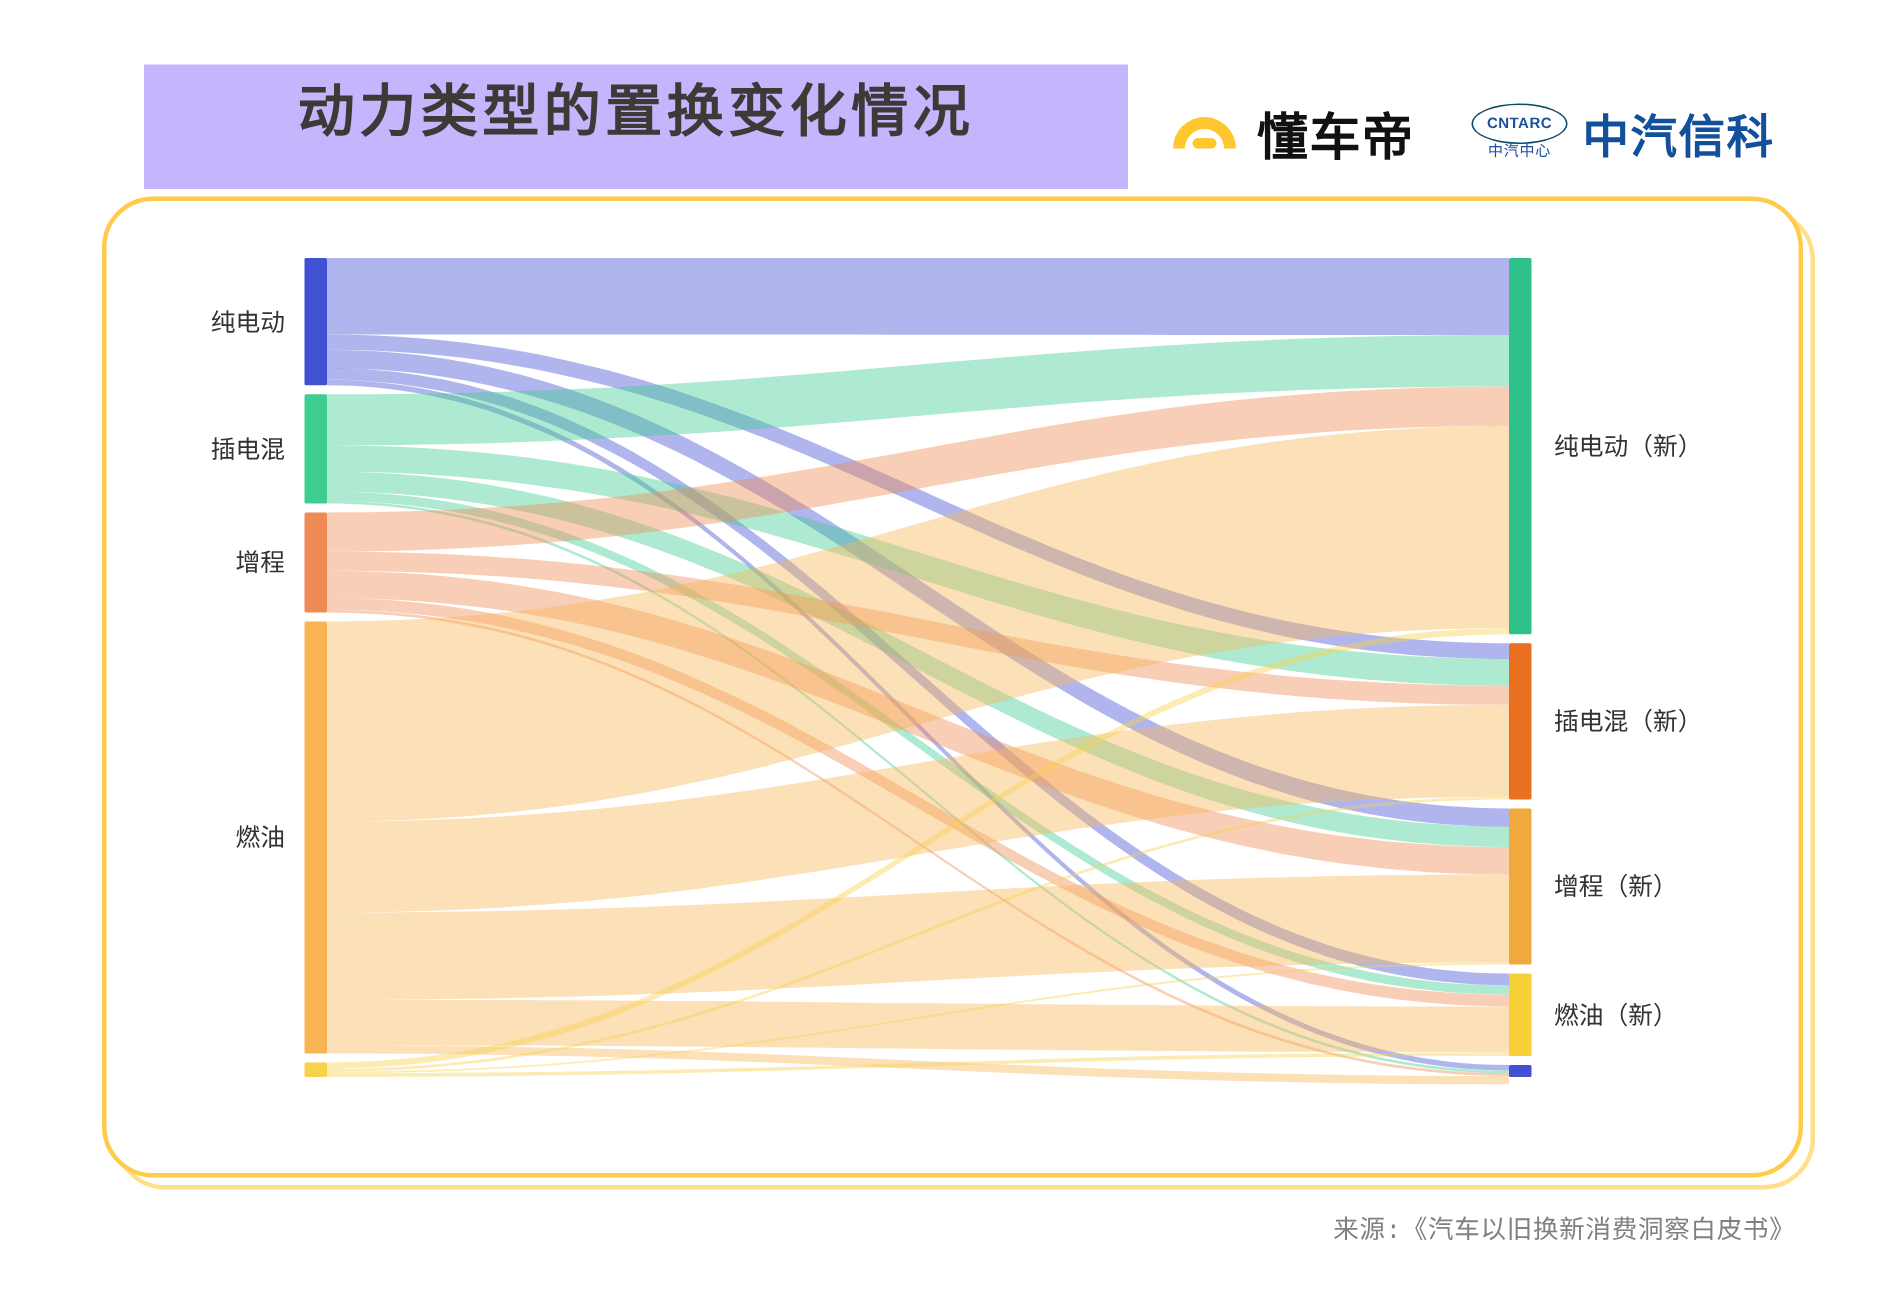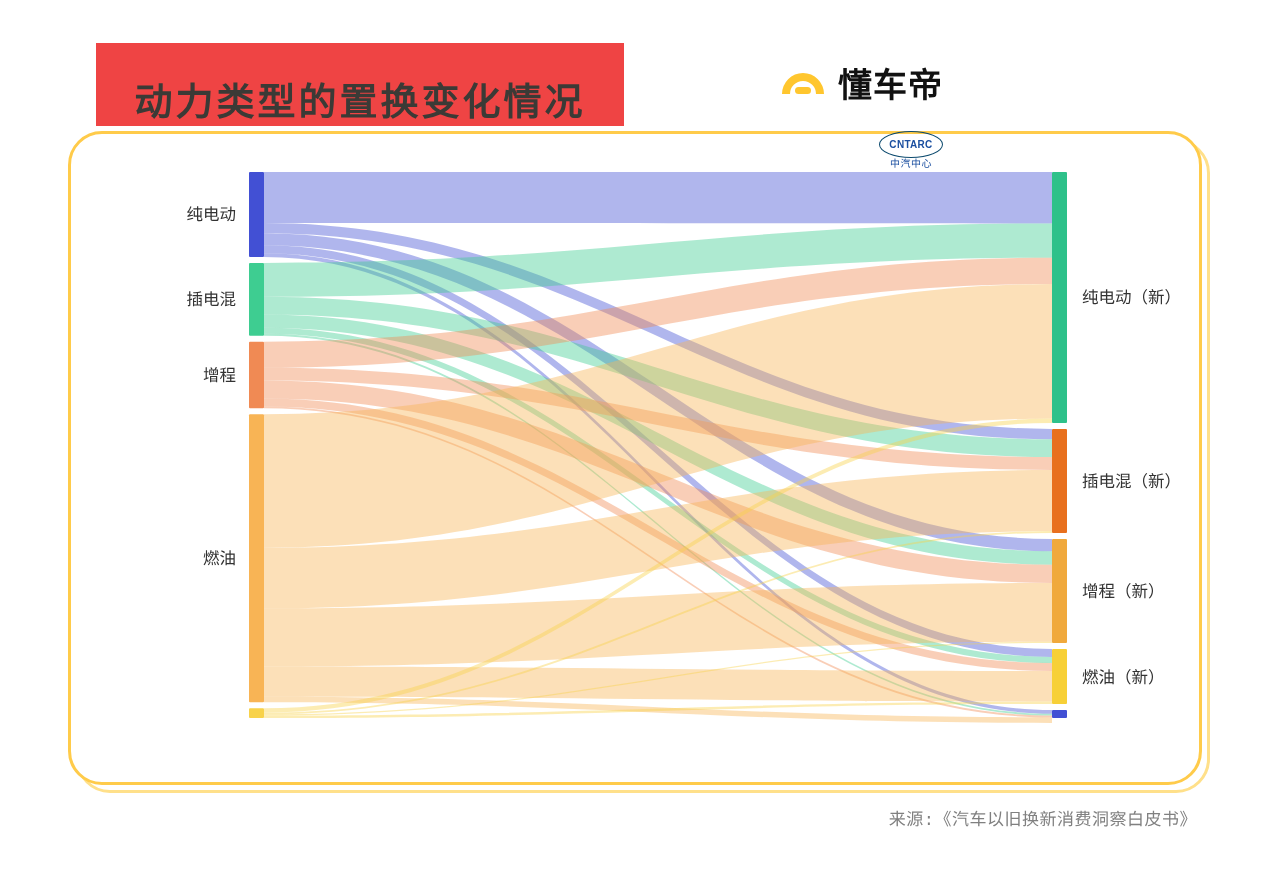--- a/index.html
+++ b/index.html
@@ -8,36 +8,36 @@
     width:1265px;height:875px;
     background:#ffffff;
     font-family:"Liberation Sans","DejaVu Sans",sans-serif;
     overflow:hidden;
     position:relative;
   }
   #root{position:absolute;inset:0;}
 
   
   .banner{
-    position:absolute;left:96px;top:43px;width:528px;height:83px;
-    background:#ef4444;
-    display:flex;align-items:flex-end;justify-content:center;
+    position:absolute;left:96px;top:43px;width:656px;height:83px;
+    background:#c4b5fd;
+    display:flex;align-items:flex-start;justify-content:center;
     z-index:4;
   }
   .banner-title{
     font-size:38px;font-weight:bold;color:#3b3a36;
     letter-spacing:3px;
     font-family:"DejaVu Sans","Liberation Sans",sans-serif;
     white-space:nowrap;
   }
 
   
   .logos{
     position:absolute;left:778px;top:58px;height:60px;
-    display:flex;align-items:flex-end;gap:24px;z-index:5;flex-direction:column;
+    display:flex;align-items:center;gap:38px;z-index:5;
   }
   .logo-group{display:flex;align-items:center;gap:10px;}
   .dcd-text{
     font-size:34px;font-weight:bold;color:#111111;letter-spacing:1px;
     font-family:"DejaVu Sans","Liberation Sans",sans-serif;white-space:nowrap;
   }
   .cntarc-mark{display:flex;flex-direction:column;align-items:center;line-height:1;}
   .cntarc-oval{
     width:62px;height:25px;border:1px solid #0c4a6e;border-radius:50%;
     display:flex;align-items:center;justify-content:center;
@@ -53,21 +53,21 @@
   .card-shadow{
     position:absolute;left:76px;top:139px;width:1128px;height:648px;
     border:3px solid #ffe08a;border-radius:34px;background:transparent;z-index:1;
   }
   .card{
     position:absolute;left:68px;top:131px;width:1128px;height:648px;
     border:3px solid #ffcb4a;border-radius:34px;background:#ffffff;z-index:2;
   }
 
   
-  .sankey-wrap{position:absolute;left:68px;top:131px;width:1134px;height:650px;z-index:3;margin-left:46px;}
+  .sankey-wrap{position:absolute;left:68px;top:131px;width:1134px;height:650px;z-index:3;}
   svg.sankey{display:block;}
   .node-label{
     font-size:16.5px;fill:#333333;
     font-family:"DejaVu Sans","Liberation Sans",sans-serif;
   }
 
   
   .source{
     position:absolute;right:68px;top:805px;
     font-size:17px;color:#808080;letter-spacing:.5px;
@@ -96,20 +96,21 @@
       <span class="dcd-text">懂车帝</span>
     </div>
 
     <div class="logo-group">
       <span class="cntarc-mark">
         <span class="cntarc-oval">
             <span>CNTARC</span>
           </span>
         <span class="cntarc-sub">中汽中心</span>
       </span>
+      <span class="zqxk-text">中汽信科</span>
     </div>
 
   </div>
 
   <div class="card-shadow"></div>
   <div class="card"></div>
 
   <div class="sankey-wrap">
     <svg class="sankey" id="sankey-svg" width="1134" height="650" viewBox="0 0 1134 650">
         <g>

